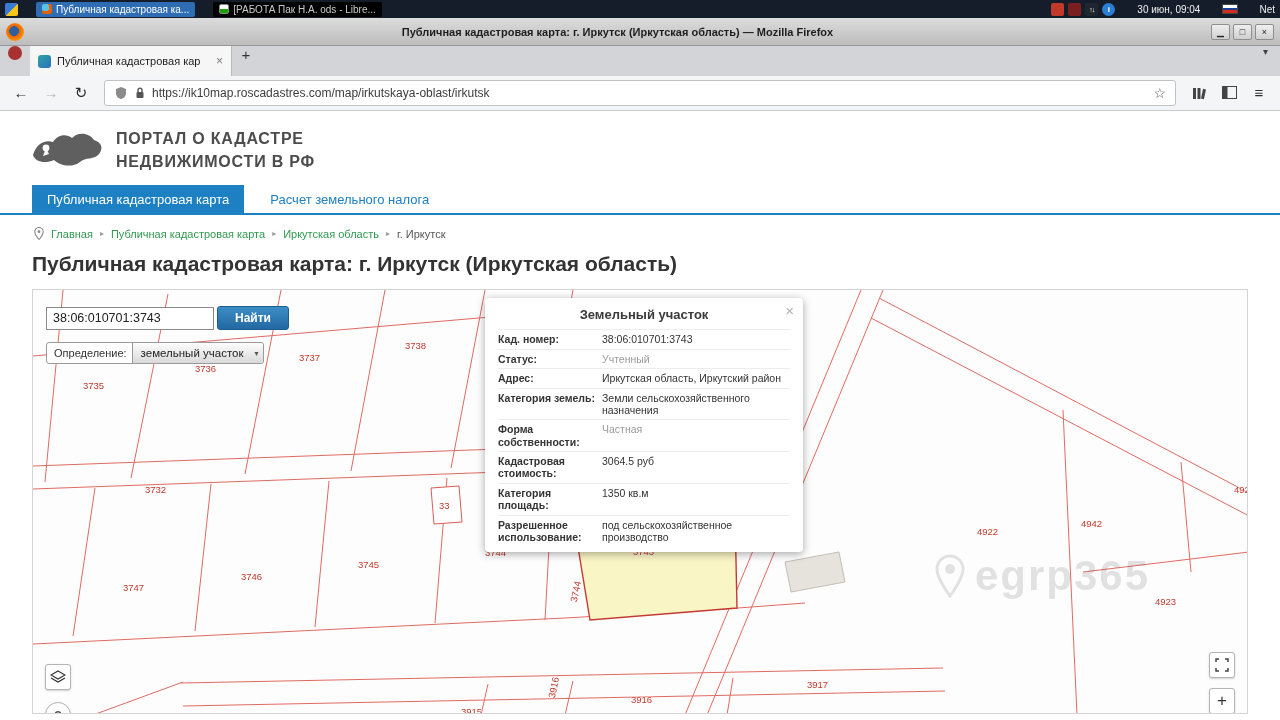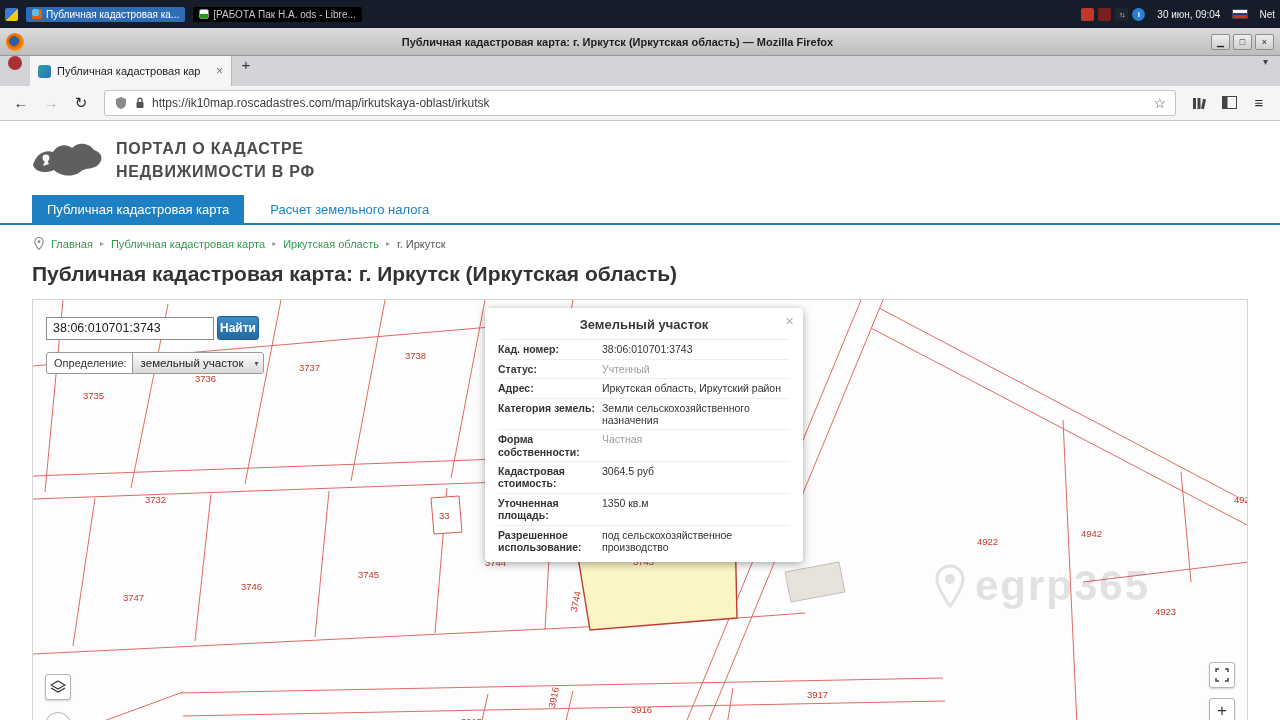--- a/index.html
+++ b/index.html
@@ -1,21 +1,21 @@
 <!DOCTYPE html>
 <html><head>
 <meta charset="utf-8">
 <style>
   * { margin:0; padding:0; box-sizing:border-box; }
   html,body { width:1280px; height:720px; overflow:hidden; background:#fff;
     font-family:"Liberation Sans", sans-serif; }
 
   
-  .taskbar { height:28px; background:#151d2b; display:flex; align-items:center;
-    padding:0 5px; gap:8px; color:#ddd; font-size:10px; }
+  .taskbar { height:18px; background:#151d2b; display:flex; align-items:center;
+    padding:0 5px; gap:18px; color:#ddd; font-size:10px; }
   .tb-launcher { width:13px; height:13px; border-radius:2px;
     background:linear-gradient(135deg,#3a7bd5 50%,#f5c518 50%); }
   .task-btn { height:15px; display:flex; align-items:center; gap:4px; padding:0 6px;
     border-radius:2px; max-width:185px; overflow:hidden; white-space:nowrap; }
   .task-btn.active { background:#2e6db4; color:#fff; }
   .task-btn.inactive { background:#000000; color:#c9c9c9; }
   .task-ico { width:10px; height:10px; border-radius:2px; flex:0 0 auto; }
   .t1 { background:radial-gradient(circle at 35% 35%, #59c1e8 40%, #e66000 41%); }
   .t2 { background:linear-gradient(#fff 55%, #18a303 56%); border:1px solid #888; }
   .tb-spacer { flex:1; }
@@ -90,21 +90,21 @@
   .map-wrap { position:relative; margin:13px 0 0 32px; width:1216px; height:425px;
     border:1px solid #d4d4d4; background:#fdfdfd; overflow:hidden; }
   .map-canvas { position:absolute; left:0; top:0; }
   .parcel-labels { position:absolute; inset:0; pointer-events:none; }
   .parcel-label { position:absolute; font-size:9.5px; color:#c0392b;
     text-shadow:0 0 2px #fff,0 0 2px #fff; white-space:nowrap; }
 
   .search-box { position:absolute; left:13px; top:16px; display:flex; align-items:center; }
   .search-input { width:168px; height:23px; border:1px solid #8a8a8a; background:#fff;
     font-size:12.5px; padding:0 6px; color:#222; font-family:"Liberation Sans",sans-serif; }
-  .search-btn { margin-left:3px; height:24px; padding:0 2px; color:#fff; font-size:12px;
+  .search-btn { margin-left:3px; height:24px; padding:0 17px; color:#fff; font-size:12px;
     font-weight:bold; background:linear-gradient(#3c8dc5,#2368a2); border:1px solid #1b5e8f;
     border-radius:3px; font-family:"Liberation Sans",sans-serif; }
 
   .filter-box { position:absolute; left:13px; top:52px; height:22px; background:#fff;
     border:1px solid #9a9a9a; border-radius:3px; display:flex; align-items:center; font-size:11px; }
   .filter-label { padding:0 5px 0 7px; color:#333; }
   .filter-select { height:100%; min-width:128px; background:linear-gradient(#fdfdfd,#d9d9d9);
     border-left:1px solid #9a9a9a; border-radius:0 3px 3px 0; display:flex; align-items:center;
     padding:0 20px 0 8px; position:relative; color:#222; font-size:11.5px; }
   .filter-select .arr { position:absolute; right:5px; font-size:8px; color:#555; }
@@ -357,21 +357,21 @@
           </div>
           <div class="popup-row">
             <div class="popup-label">Форма собственности:</div>
             <div class="popup-value muted">Частная</div>
           </div>
           <div class="popup-row">
             <div class="popup-label">Кадастровая стоимость:</div>
             <div class="popup-value">3064.5 руб</div>
           </div>
           <div class="popup-row">
-            <div class="popup-label">Уточненная площадь:</div>
+            <div class="popup-label">Категория площадь:</div>
             <div class="popup-value">1350 кв.м</div>
           </div>
           <div class="popup-row">
             <div class="popup-label">Разрешенное использование:</div>
             <div class="popup-value">под сельскохозяйственное производство</div>
           </div>
         </div>
     </div>
 
     <div class="ctrl-btn layers-btn">

